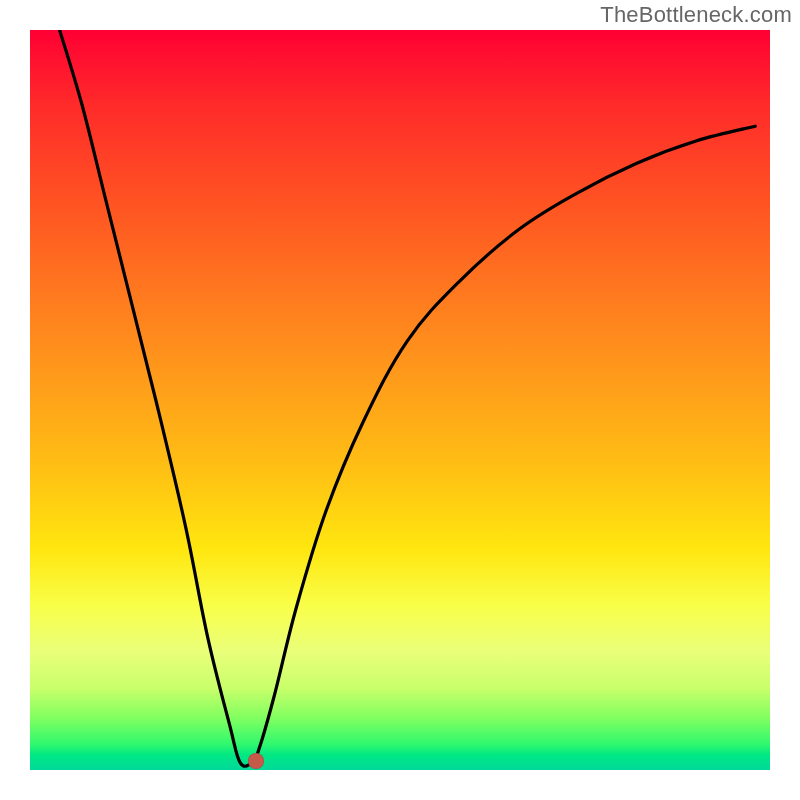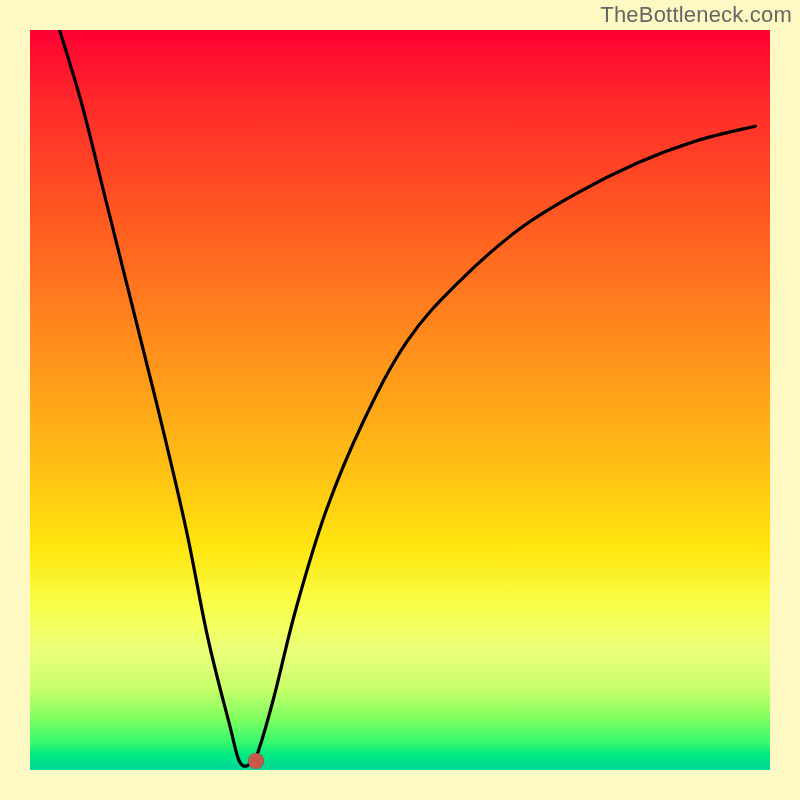--- a/index.html
+++ b/index.html
@@ -8,21 +8,21 @@
     width: 800px;
     height: 800px;
     overflow: hidden;
     background: #000;
     font-family: Arial, Helvetica, sans-serif;
   }
   .frame {
     position: relative;
     width: 800px;
     height: 800px;
-    background: #fef9c3;
+    background: #ffffff;
   }
   .watermark {
     position: absolute;
     top: 2px;
     right: 8px;
     color: #666;
     font-size: 22px;
     font-weight: 500;
     letter-spacing: 0.2px;
     z-index: 10;

